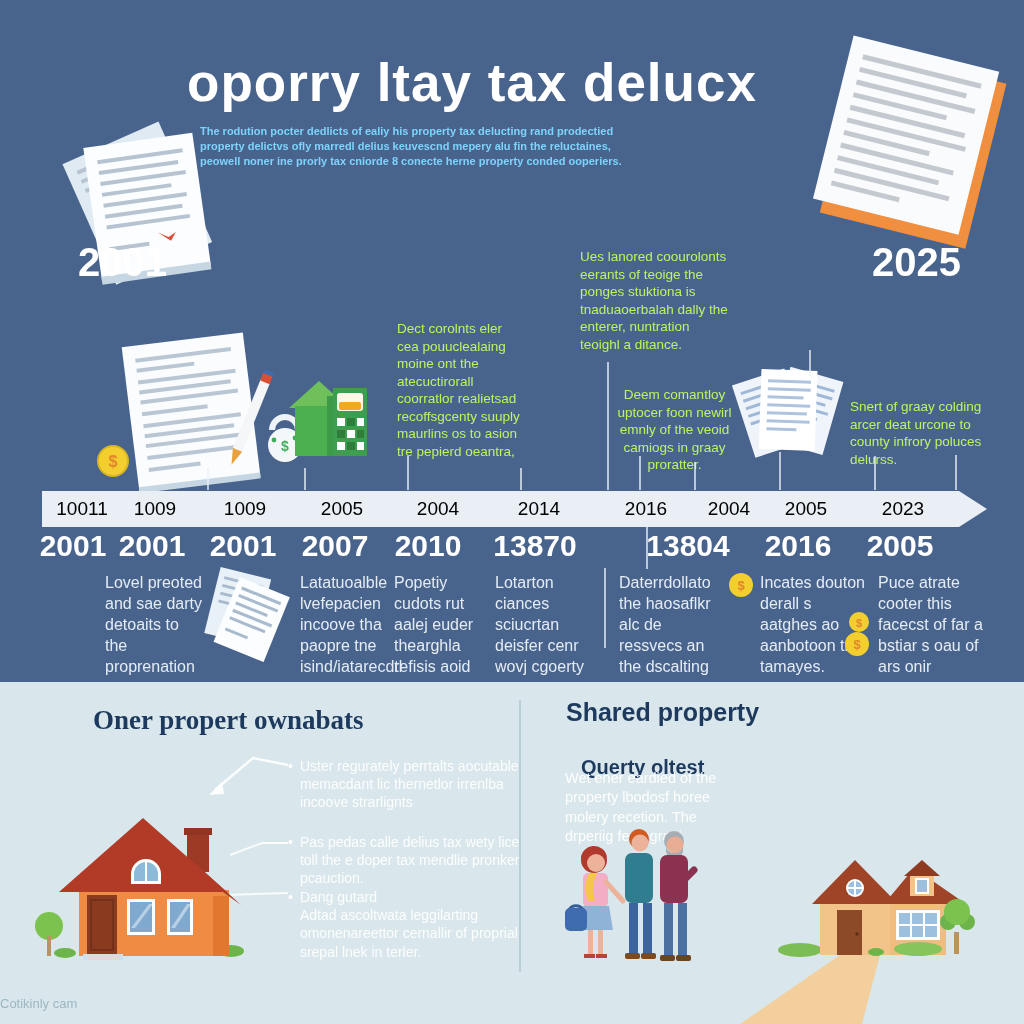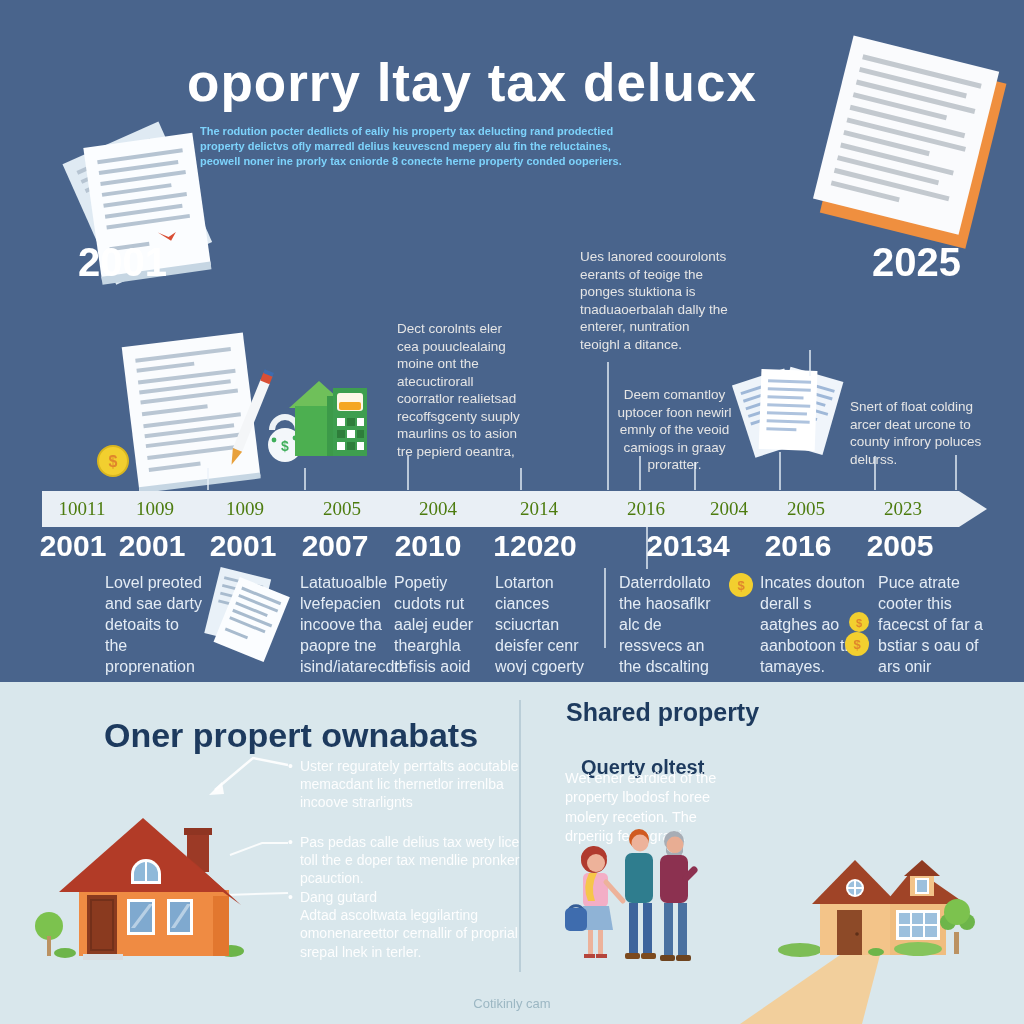--- a/index.html
+++ b/index.html
@@ -5,44 +5,44 @@
   html,body{margin:0;padding:0;background:#222;}
   .canvas{position:relative;width:1024px;height:1024px;overflow:hidden;
     font-family:"Liberation Sans",sans-serif;background:#49648c;}
   
   .top{position:absolute;left:12px;top:0;width:1024px;height:682px;background:#49648c;}
   .page-title{position:absolute;left:140px;top:52px;width:640px;margin:0;text-align:center;
     font-size:53px;font-weight:bold;color:#ffffff;letter-spacing:1px;}
   .intro{position:absolute;left:188px;top:124px;width:610px;margin:0;
     font-size:11px;font-weight:bold;color:#7dd3fc;line-height:1.35;white-space:pre-line;}
   .year-big{position:absolute;font-size:40px;font-weight:bold;color:#ffffff;}
-  .callout{position:absolute;font-size:13.5px;line-height:1.3;color:#e5e5e5;}
+  .callout{position:absolute;font-size:13.5px;line-height:1.3;color:#bef264;}
   .vline{position:absolute;width:2px;background:rgba(235,242,250,.7);}
   
   .band{position:absolute;left:30px;top:491px;width:945px;height:36px;background:#e9eff5;
     clip-path:polygon(0 0,917px 0,945px 18px,917px 36px,0 36px);}
-  .tick{position:absolute;top:50%;transform:translate(-50%,-50%);font-size:19px;color:#4d7c0f;font-family:Liberation Serif, serif;}
+  .tick{position:absolute;top:50%;transform:translate(-50%,-50%);font-size:19px;color:#000000;}
   .bold-year{position:absolute;top:529px;transform:translateX(-50%);
     font-size:30px;font-weight:bold;color:#ffffff;}
   .note{position:absolute;top:572px;font-size:16px;line-height:1.32;color:#e4ecf5;}
   
   .bottom{position:absolute;left:0;top:682px;width:1024px;height:342px;background:#d9e7ec;}
   .divider{position:absolute;left:519px;top:18px;width:2px;height:272px;background:rgba(130,160,180,.35);}
-  .b-left-title{position:absolute;left:88px;top:18px;margin:16px;font-size:34px;font-weight:bold;color:#1d3a5e;}
+  .b-left-title{position:absolute;left:88px;top:18px;margin:5px;font-size:27px;font-weight:bold;color:#1d3a5e;font-family:Liberation Serif, serif;}
   .bullet{position:absolute;left:288px;width:244px;display:flex;gap:7px;
     color:rgba(255,255,255,.93);font-size:14px;line-height:1.3;}
   .bullet .marker{flex:0 0 auto;}
   .bullet .btxt{white-space:pre-line;}
   .b-right-title{position:absolute;left:566px;top:16px;margin:0;font-size:25px;font-weight:bold;color:#1d3a5e;}
   .b-right-sub{position:absolute;left:565px;top:58px;margin:16px;font-size:20px;font-weight:bold;color:#1d3a5e;}
   .b-right-text{position:absolute;left:565px;top:87px;width:178px;margin:0;
     font-size:14.5px;line-height:1.33;color:rgba(255,255,255,.96);}
   .walkway{position:absolute;left:740px;top:273px;width:145px;height:69px;background:#f2cf9c;
     clip-path:polygon(100px 0,140px 0,122px 69px,0 69px);}
-  .footer-note{position:absolute;left:0;top:314px;width:1024px;text-align:center;
+  .footer-note{position:absolute;left:0;top:314px;width:1024px;text-align:left;
     font-size:13px;color:#9cb7c3;}
   svg{position:absolute;overflow:visible;}
 </style>
 </head>
 <body>
 
 <div class="canvas">
 
   <section class="top">
 
@@ -90,21 +90,21 @@
         <rect x="38" y="162" width="70" height="5" fill="#c3c9cf"></rect>
       </g>
     </svg>
 
     <div class="year-big" style="left:66px;top:240px">2001</div>
     <div class="year-big" style="left:860px;top:240px">2025</div>
 
     <div class="callout" style="left:385px;top:320px;width:130px">Dect corolnts eler cea pouuclealaing moine ont the atecuctirorall coorratlor realietsad recoffsgcenty suuply maurlins os to asion tre pepierd oeantra,</div>
     <div class="callout" style="left:568px;top:248px;width:150px">Ues lanored coourolonts eerants of teoige the ponges stuktiona is tnaduaoerbalah dally the enterer, nuntration teoighl a ditance.</div>
     <div class="callout" style="left:600px;top:386px;width:125px;text-align:center">Deem comantloy uptocer foon newirl emnly of the veoid camiogs in graay proratter.</div>
-    <div class="callout" style="left:838px;top:398px;width:150px">Snert of float colding arcer deat urcone to county infrory poluces delurss.</div>
+    <div class="callout" style="left:838px;top:398px;width:150px">Snert of graay colding arcer deat urcone to county infrory poluces delurss.</div>
 
     <svg style="left:84px;top:444px" width="34" height="34" viewBox="0 0 34 34">
       <circle cx="17" cy="17" r="15" fill="#f2cf2f" stroke="#d9b61f" stroke-width="2"></circle>
       <text x="17" y="23" text-anchor="middle" font-size="16" font-weight="bold" fill="#e0862c">$</text>
     </svg>
 
     <svg style="left:100px;top:334px" width="170" height="158" viewBox="0 0 170 158">
       <g transform="rotate(-7 82 77)">
         <rect x="18" y="5" width="122" height="145" fill="#fafcfe"></rect>
         <rect x="18" y="146" width="122" height="6" fill="#c6d6e3"></rect>
@@ -208,22 +208,22 @@
       <span class="tick" style="left:687px">2004</span>
       <span class="tick" style="left:764px">2005</span>
       <span class="tick" style="left:861px">2023</span>
     </div>
 
     <span class="bold-year" style="left:61px">2001</span>
     <span class="bold-year" style="left:140px">2001</span>
     <span class="bold-year" style="left:231px">2001</span>
     <span class="bold-year" style="left:323px">2007</span>
     <span class="bold-year" style="left:416px">2010</span>
-    <span class="bold-year" style="left:523px">12020</span>
-    <span class="bold-year" style="left:676px">20134</span>
+    <span class="bold-year" style="left:523px">13870</span>
+    <span class="bold-year" style="left:676px">13804</span>
     <span class="bold-year" style="left:786px">2016</span>
     <span class="bold-year" style="left:888px">2005</span>
 
     <div class="note" style="left:93px;width:100px">Lovel preoted and sae darty detoaits to the proprenation</div>
     <div class="note" style="left:288px;width:100px">Latatuoalble lvefepacien incoove tha paopre tne isind/iatarecdtl anting niore.</div>
     <div class="note" style="left:382px;width:100px">Popetiy cudots rut aalej euder thearghla refisis aoid groned beseplone and</div>
     <div class="note" style="left:483px;width:112px">Lotarton ciances sciucrtan deisfer cenr wovj cgoerty ena sad coorratlor allvad o,golest</div>
     <div class="note" style="left:607px;width:110px">Daterrdollato the haosaflkr alc de ressvecs an the dscalting gyragy ofl elnane tat.</div>
     <div class="note" style="left:748px;width:110px">Incates douton derall s aatghes ao aanbotoon tre tamayes.</div>
     <div class="note" style="left:866px;width:122px">Puce atrate cooter this facecst of far a bstiar s oau of ars onir redhperrend acduce.</div>

